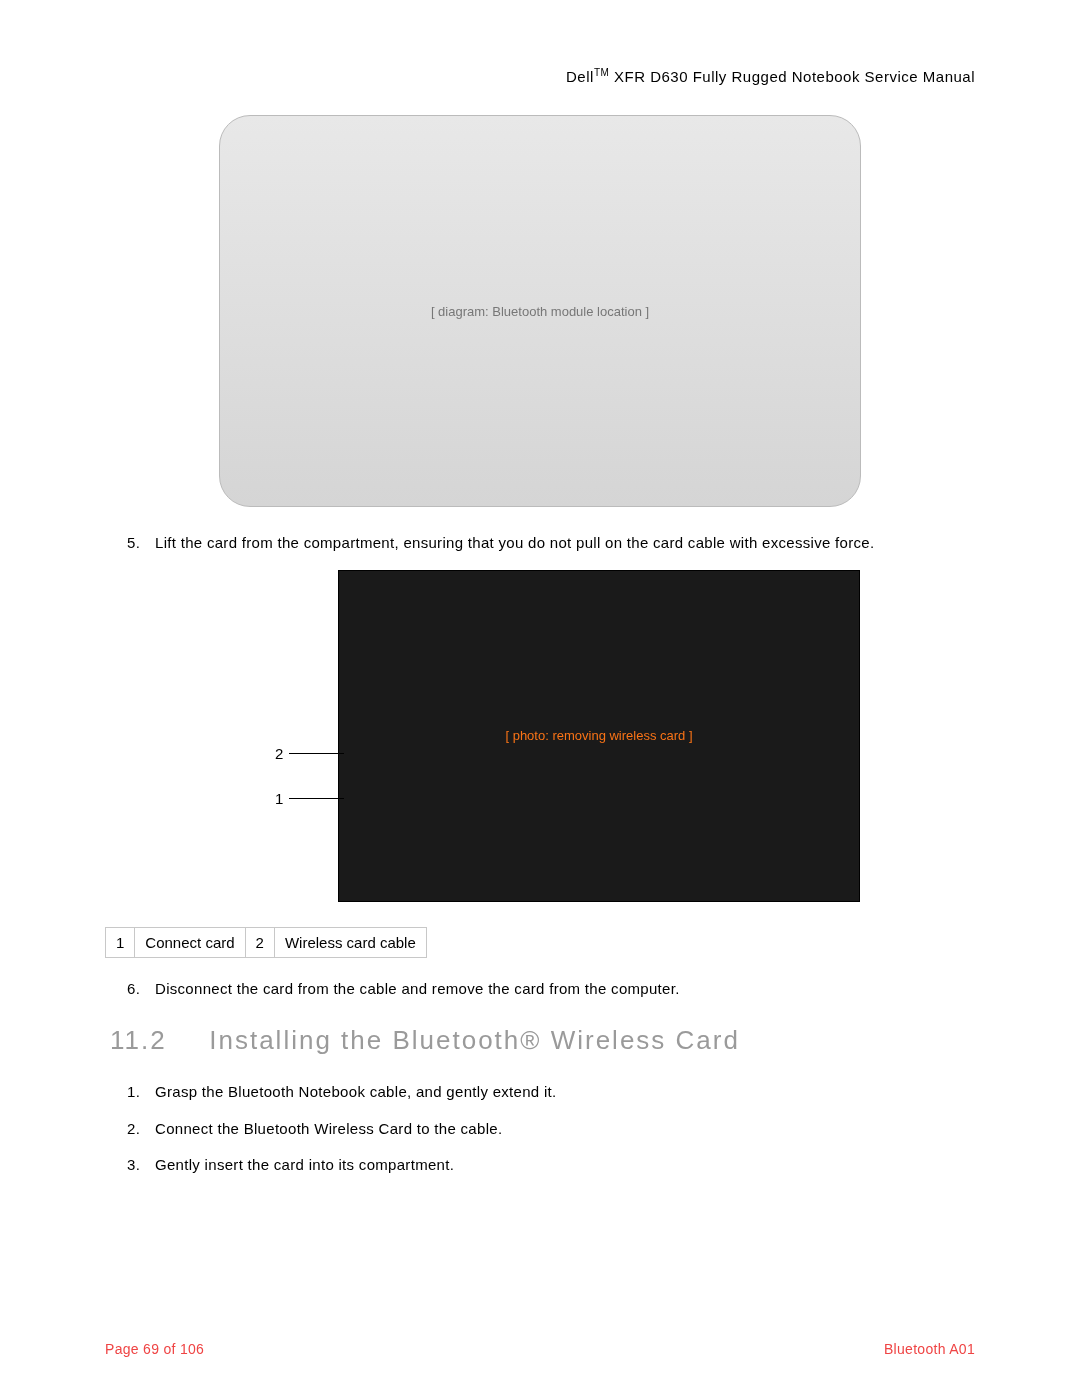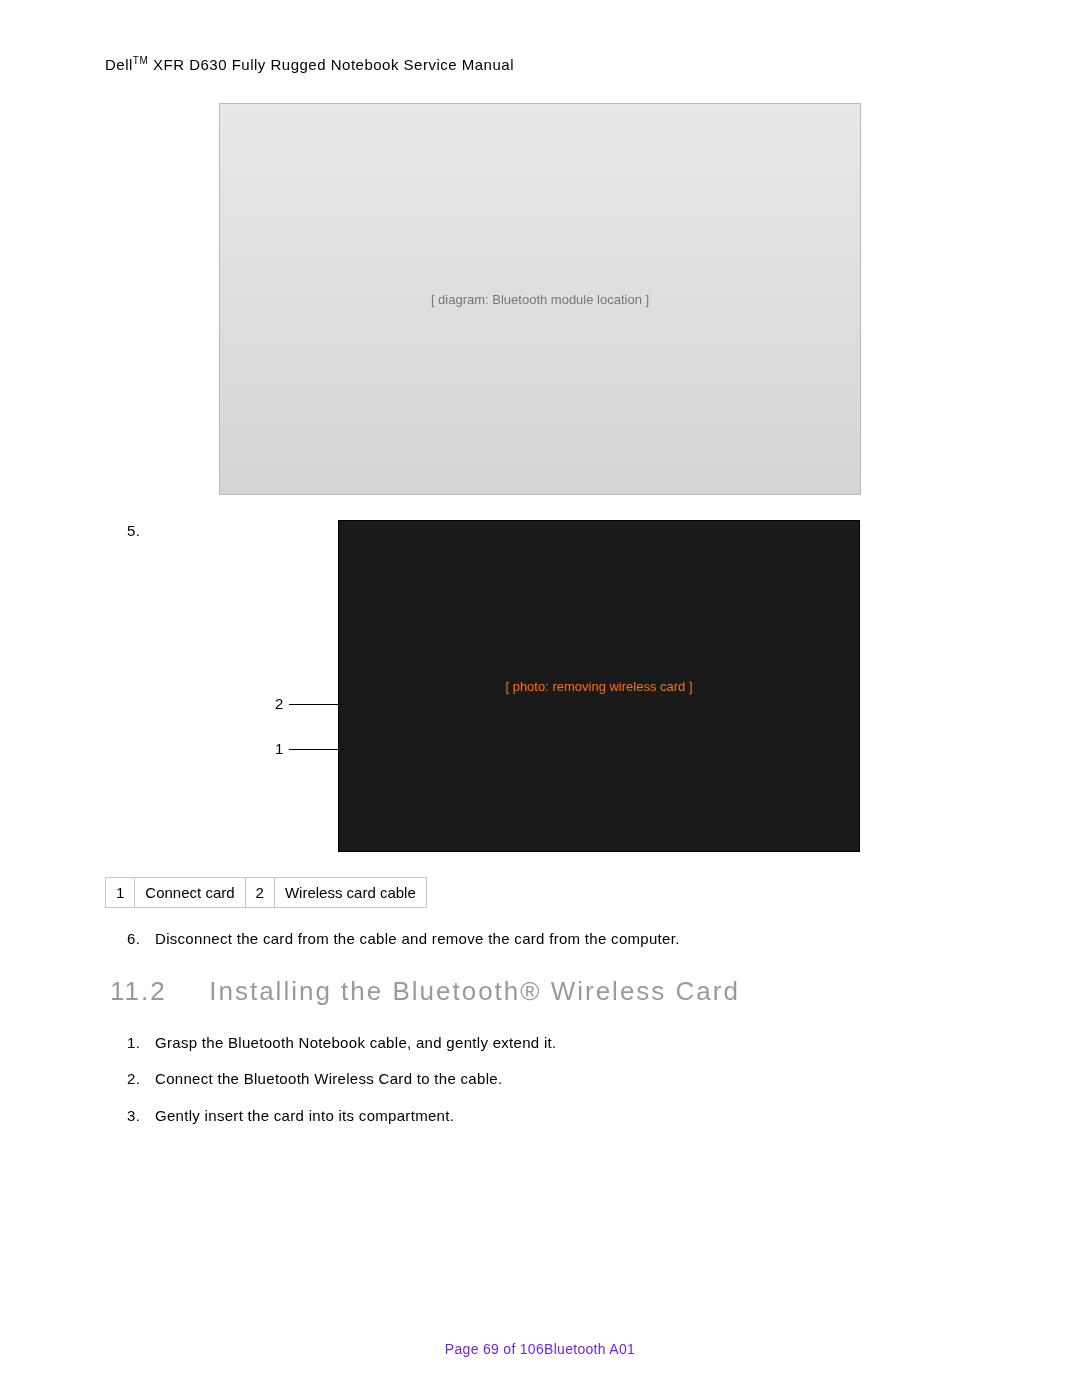--- a/index.html
+++ b/index.html
@@ -11,41 +11,42 @@
     font-size: 15px;
   }
   .page {
     width: 1080px;
     min-height: 1397px;
     padding: 55px 105px 40px 105px;
     box-sizing: border-box;
     position: relative;
   }
   .header {
-    text-align: left;
+    text-align: right;
     font-size: 15px;
     letter-spacing: 0.5px;
     margin-bottom: 30px;
+    margin-top: 12px;
   }
   .header sup { font-size: 10px; vertical-align: super; }
   .figure {
     display: flex;
     justify-content: center;
     margin: 10px 0 25px 0;
   }
   .fig-box {
     background: linear-gradient(#e8e8e8,#d5d5d5);
     border: 1px solid #bbb;
     display: flex;
     align-items: center;
     justify-content: center;
     color: #777;
     font-size: 13px;
   }
-  .fig1 { width: 640px; height: 390px; }
+  .fig1 { width: 640px; height: 390px; border-radius: 31px; }
   .fig2-wrap {
     position: relative;
     width: 640px;
     display: flex;
     justify-content: flex-end;
   }
   .fig2 {
     width: 520px; height: 330px;
     background: #1a1a1a;
     border: 1px solid #000;
@@ -99,23 +100,23 @@
   .section-heading .secnum {
     display: inline-block;
     width: 90px;
   }
   .footer {
     position: absolute;
     bottom: 40px;
     left: 105px;
     right: 105px;
     display: flex;
-    justify-content: center;
+    justify-content: space-between;
     font-size: 14px;
-    color: #6d28d9;
+    color: #ef4444;
     letter-spacing: 0.3px;
   }
 </style>
 </head>
 <body>
 
 <div class="page">
 
   <div class="header">
     <span>Dell</span><sup>TM</sup><span> XFR D630 Fully Rugged Notebook Service Manual</span>
@@ -123,20 +124,21 @@
 
   <div class="figure">
     <div class="fig-box fig1">
       <span>[ diagram: Bluetooth module location ]</span>
     </div>
   </div>
 
   <ol class="step-list">
     <li>
       <span class="num">5.</span>
+      <span>Lift the card from the compartment, ensuring that you do not pull on the card cable with excessive force.</span>
     </li>
   </ol>
 
   <div class="figure">
     <div class="fig2-wrap">
       <div class="callout c2">
         <span>2</span>
         <span class="line"></span>
       </div>
       <div class="callout c1">

